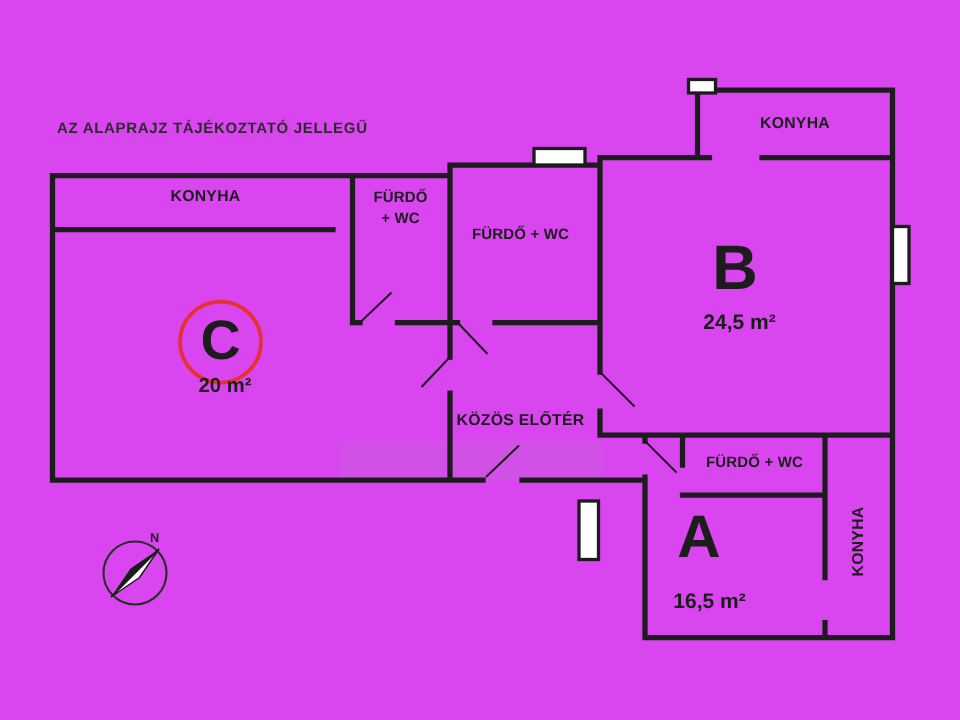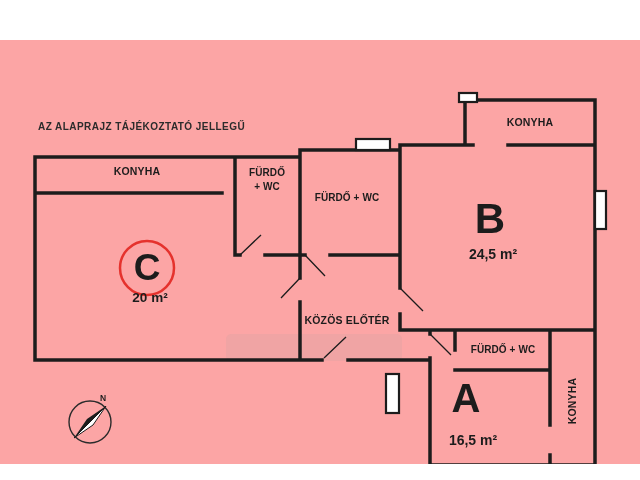--- a/index.html
+++ b/index.html
@@ -1,18 +1,18 @@
 <!DOCTYPE html>
 <html><head>
 <meta charset="utf-8">
 <style>
   html,body{margin:0;padding:0;background:#ffffff;}
   .stage{
-    position:relative;width:640px;height:424px;background:#fca5a5;
-    font-family:"Liberation Sans","DejaVu Sans",sans-serif;overflow:hidden;margin-top:40px;
+    position:relative;width:640px;height:480px;background:#d946ef;
+    font-family:"Liberation Sans","DejaVu Sans",sans-serif;overflow:hidden;
   }
   svg{display:block;}
   svg text{
     font-family:"Liberation Sans","DejaVu Sans",sans-serif;
     fill:#1c1c1c;font-weight:700;dominant-baseline:central;
   }
   .disclaimer{font-size:10px;letter-spacing:.45px;fill:#2b2b2b;}
   .room-label{font-size:10.5px;letter-spacing:.2px;}
   .room-label-sm{font-size:10px;letter-spacing:.1px;}
   .unit-letter-xl{font-size:42px;}

